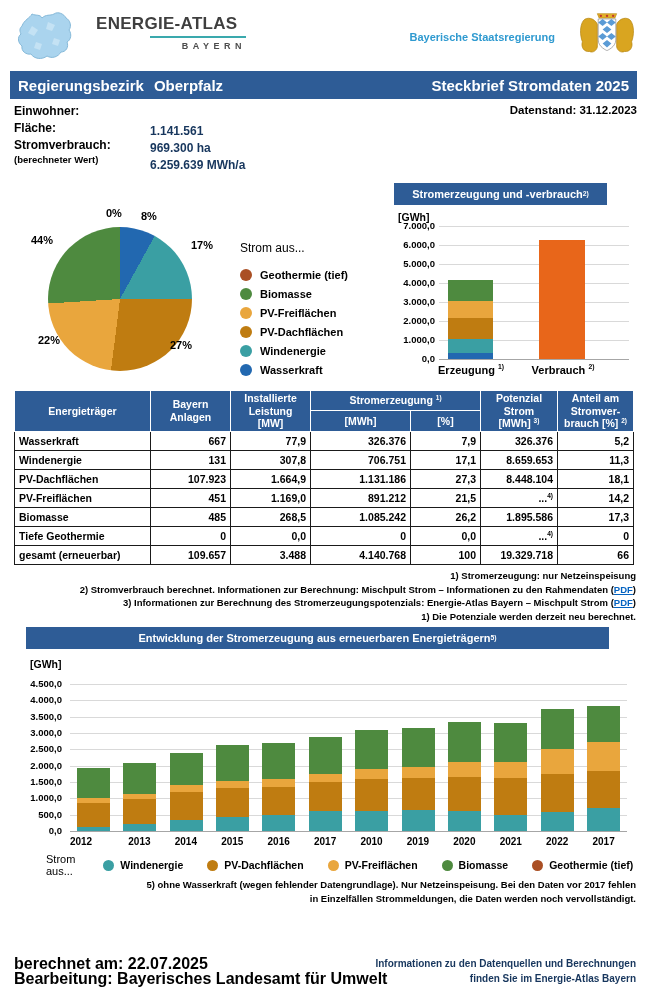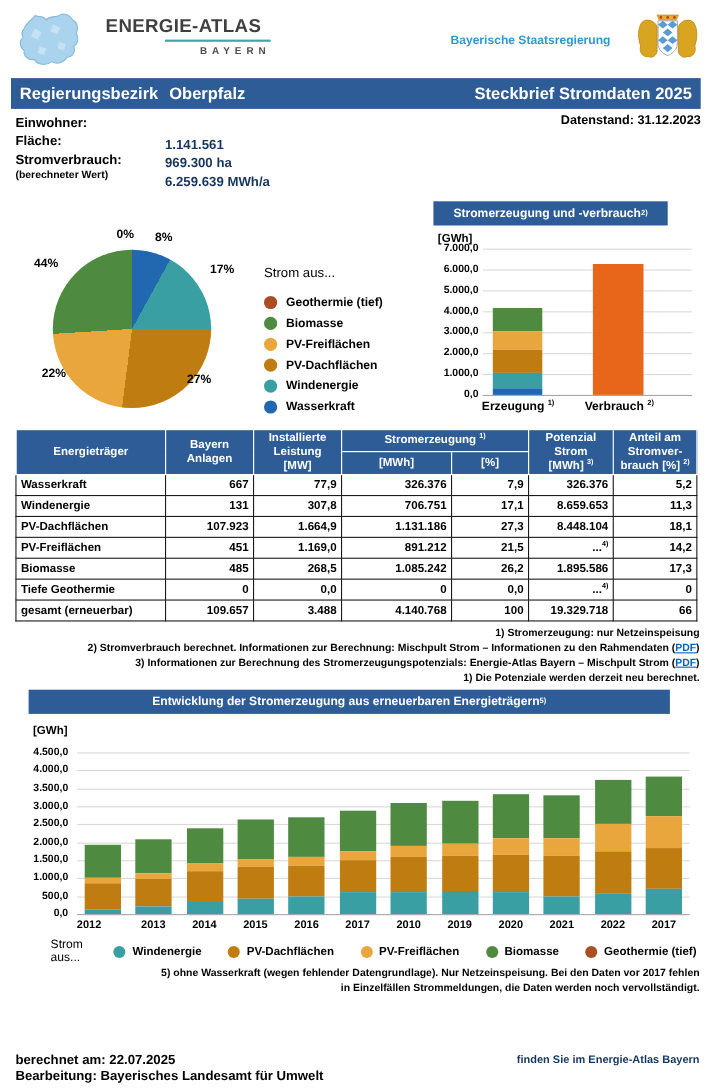--- a/index.html
+++ b/index.html
@@ -86,21 +86,21 @@
 
   .dev-legend{position:absolute;left:46px;top:853px;display:flex;align-items:center;}
   .dev-legend .legend-title{margin:0 28px 0 0;font-size:11px;}
   .dev-legend .legend-item{margin-right:24px;height:14px;}
   .dev-legend .legend-dot{width:11px;height:11px;margin-right:6px;flex:0 0 11px;}
   .dev-legend .legend-label{font-size:10.5px;}
 
   .footnote5{position:absolute;right:11px;top:878px;text-align:right;font-size:9.5px;font-weight:bold;line-height:13.5px;}
 
   
-  .footer-left{position:absolute;left:14px;top:956px;font-size:12px;font-weight:bold;line-height:15px;}
+  .footer-left{position:absolute;left:14px;top:956px;font-size:16px;font-weight:bold;line-height:15px;}
   .footer-right{position:absolute;right:11px;top:956px;font-size:10px;font-weight:bold;line-height:15px;
                 color:#17365d;text-align:right;}
 </style>
 </head>
 <body>
 
 <div class="page">
 
   <svg class="logo-map" viewBox="0 0 60 56">
     <path d="M8 20 C10 14 16 12 18 8 C22 10 26 8 28 12 C32 8 36 10 40 8 C44 5 50 8 52 12 C56 14 58 20 55 24 C58 28 57 34 53 36 C55 41 52 46 47 46 C44 51 38 53 33 50 C28 54 20 53 17 48 C12 49 7 45 8 40 C4 37 3 31 7 28 C5 24 6 22 8 20 Z" fill="#aad4ee" stroke="#85b9d9" stroke-width="1"></path>
@@ -469,16 +469,17 @@
   <div class="footnote5">
     <div>5) ohne Wasserkraft (wegen fehlender Datengrundlage). Nur Netzeinspeisung. Bei den Daten vor 2017 fehlen</div>
     <div>in Einzelfällen Strommeldungen, die Daten werden noch vervollständigt.</div>
   </div>
 
   <div class="footer-left">
     <div>berechnet am: 22.07.2025</div>
     <div>Bearbeitung: Bayerisches Landesamt für Umwelt</div>
   </div>
   <div class="footer-right">
+    <div>Informationen zu den Datenquellen und Berechnungen</div>
     <div>finden Sie im Energie-Atlas Bayern</div>
   </div>
 
 </div>
 
 </body></html>

